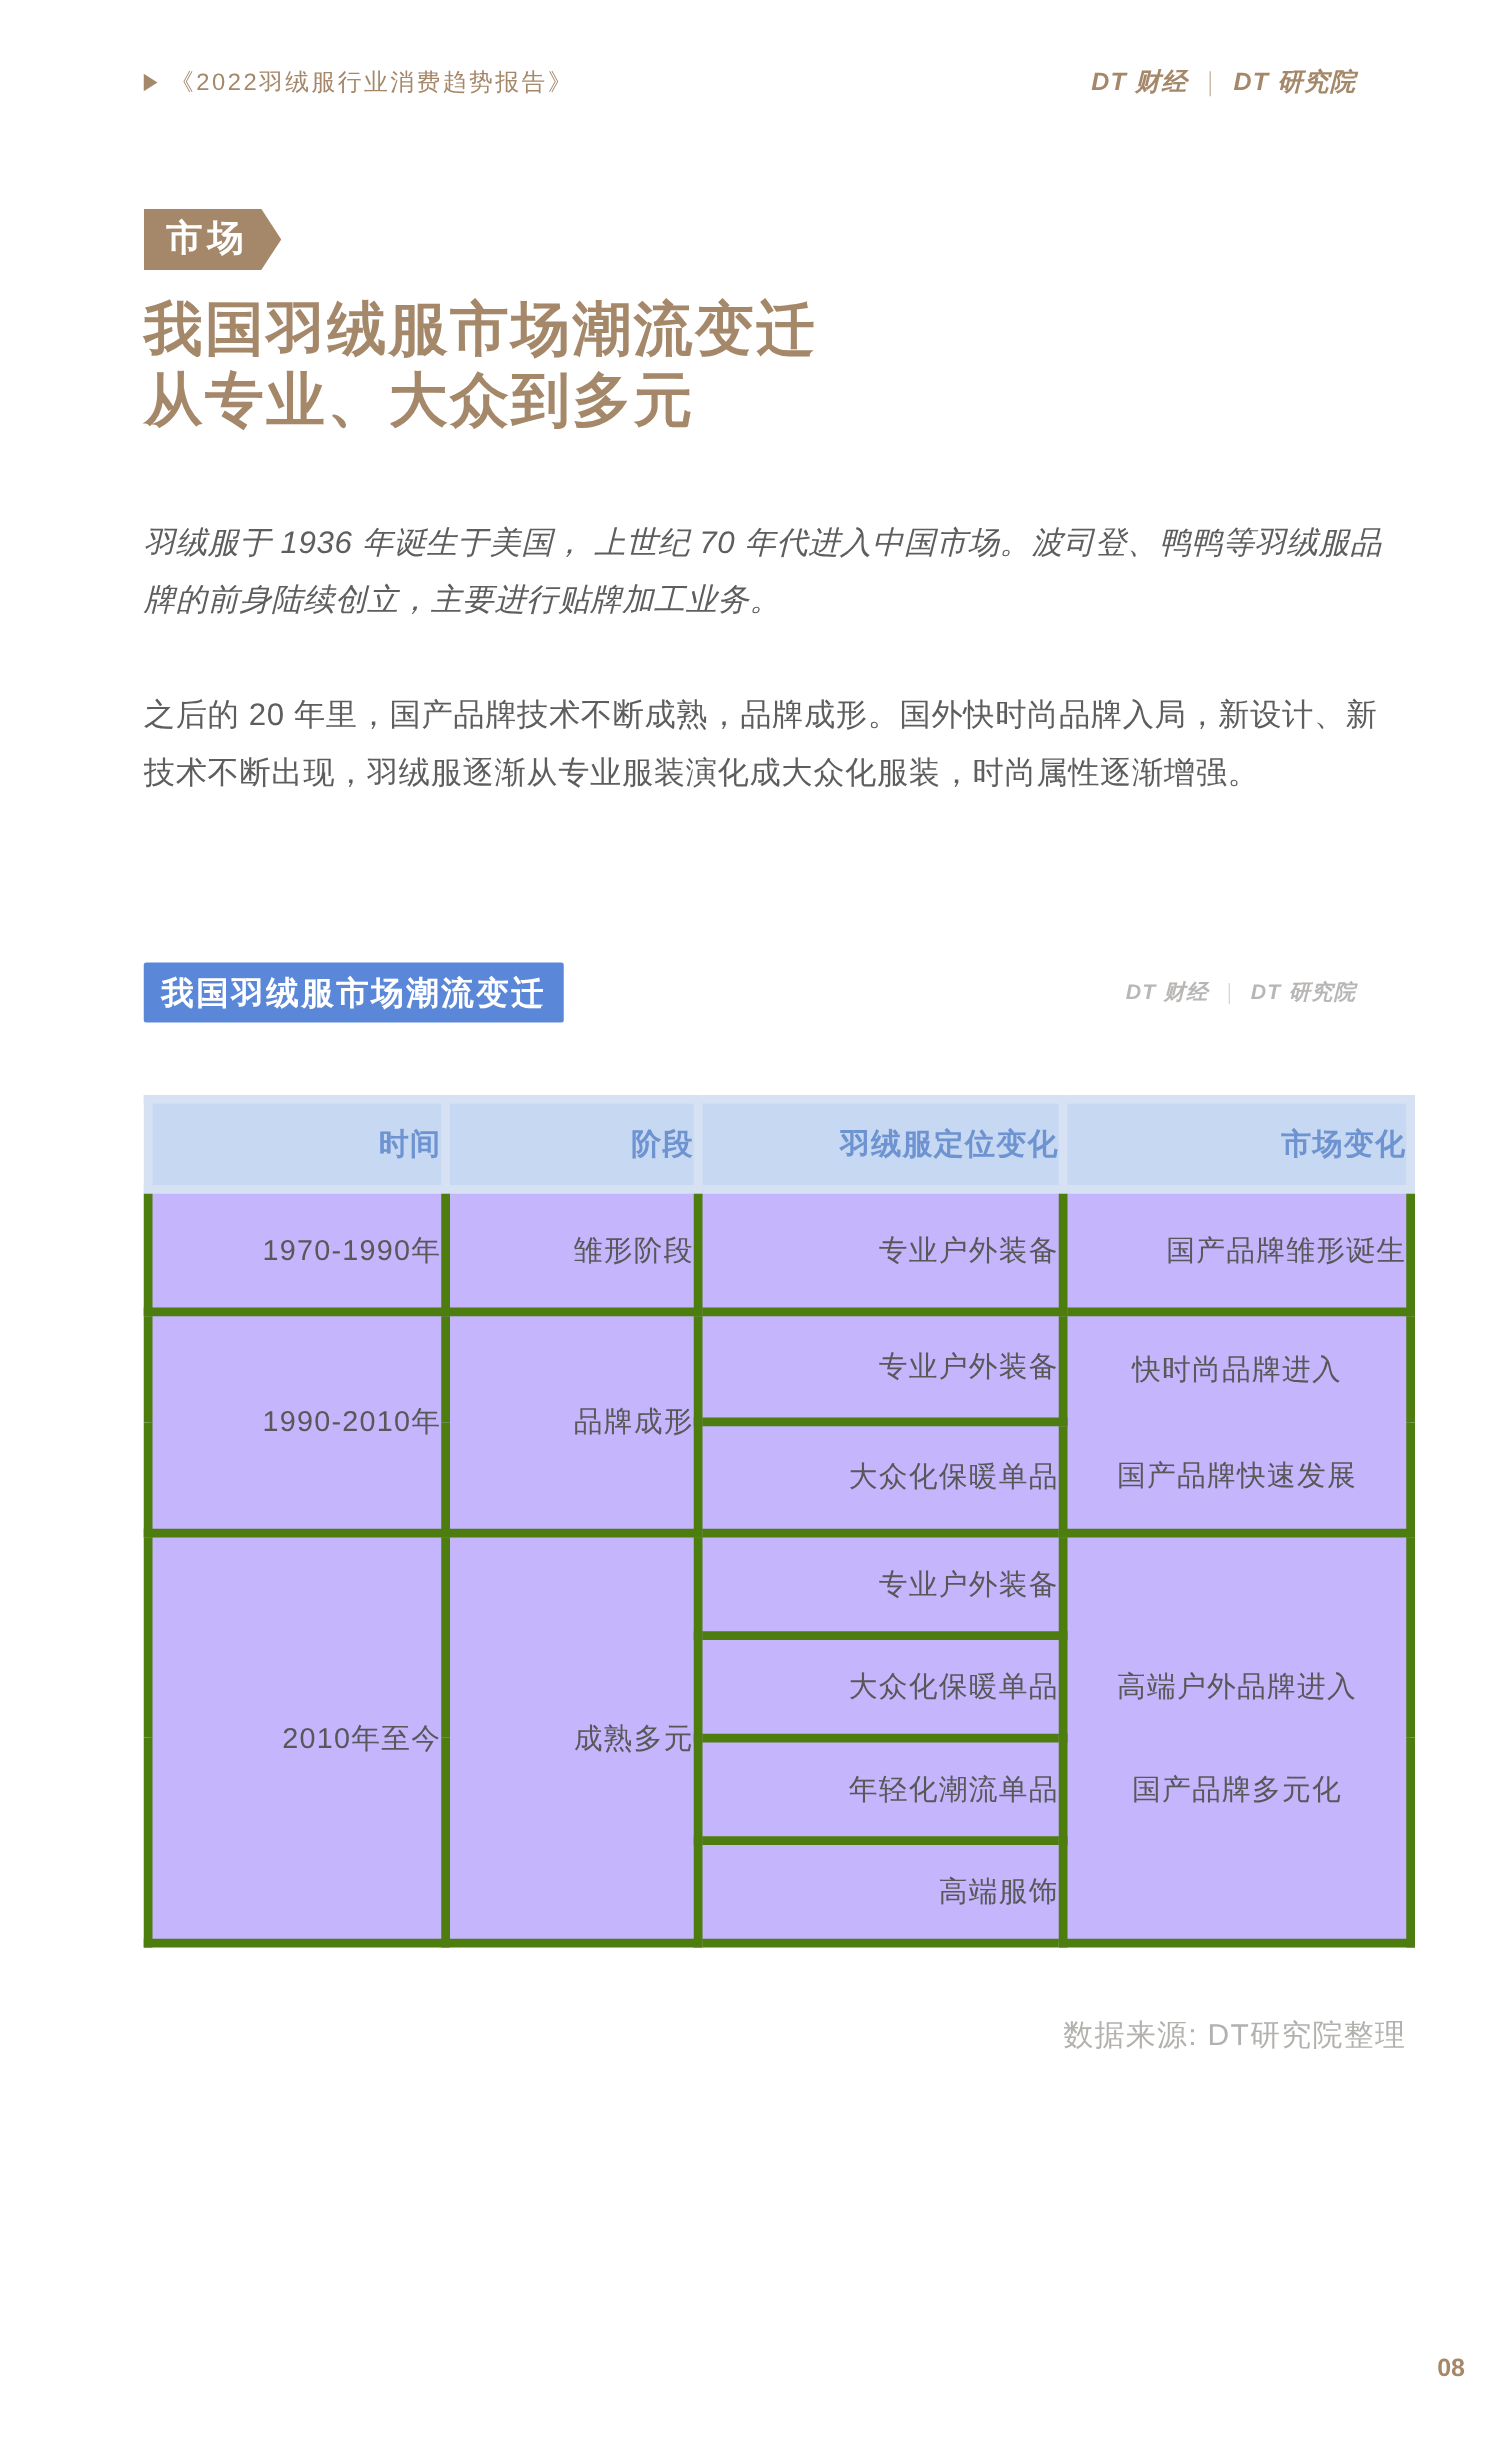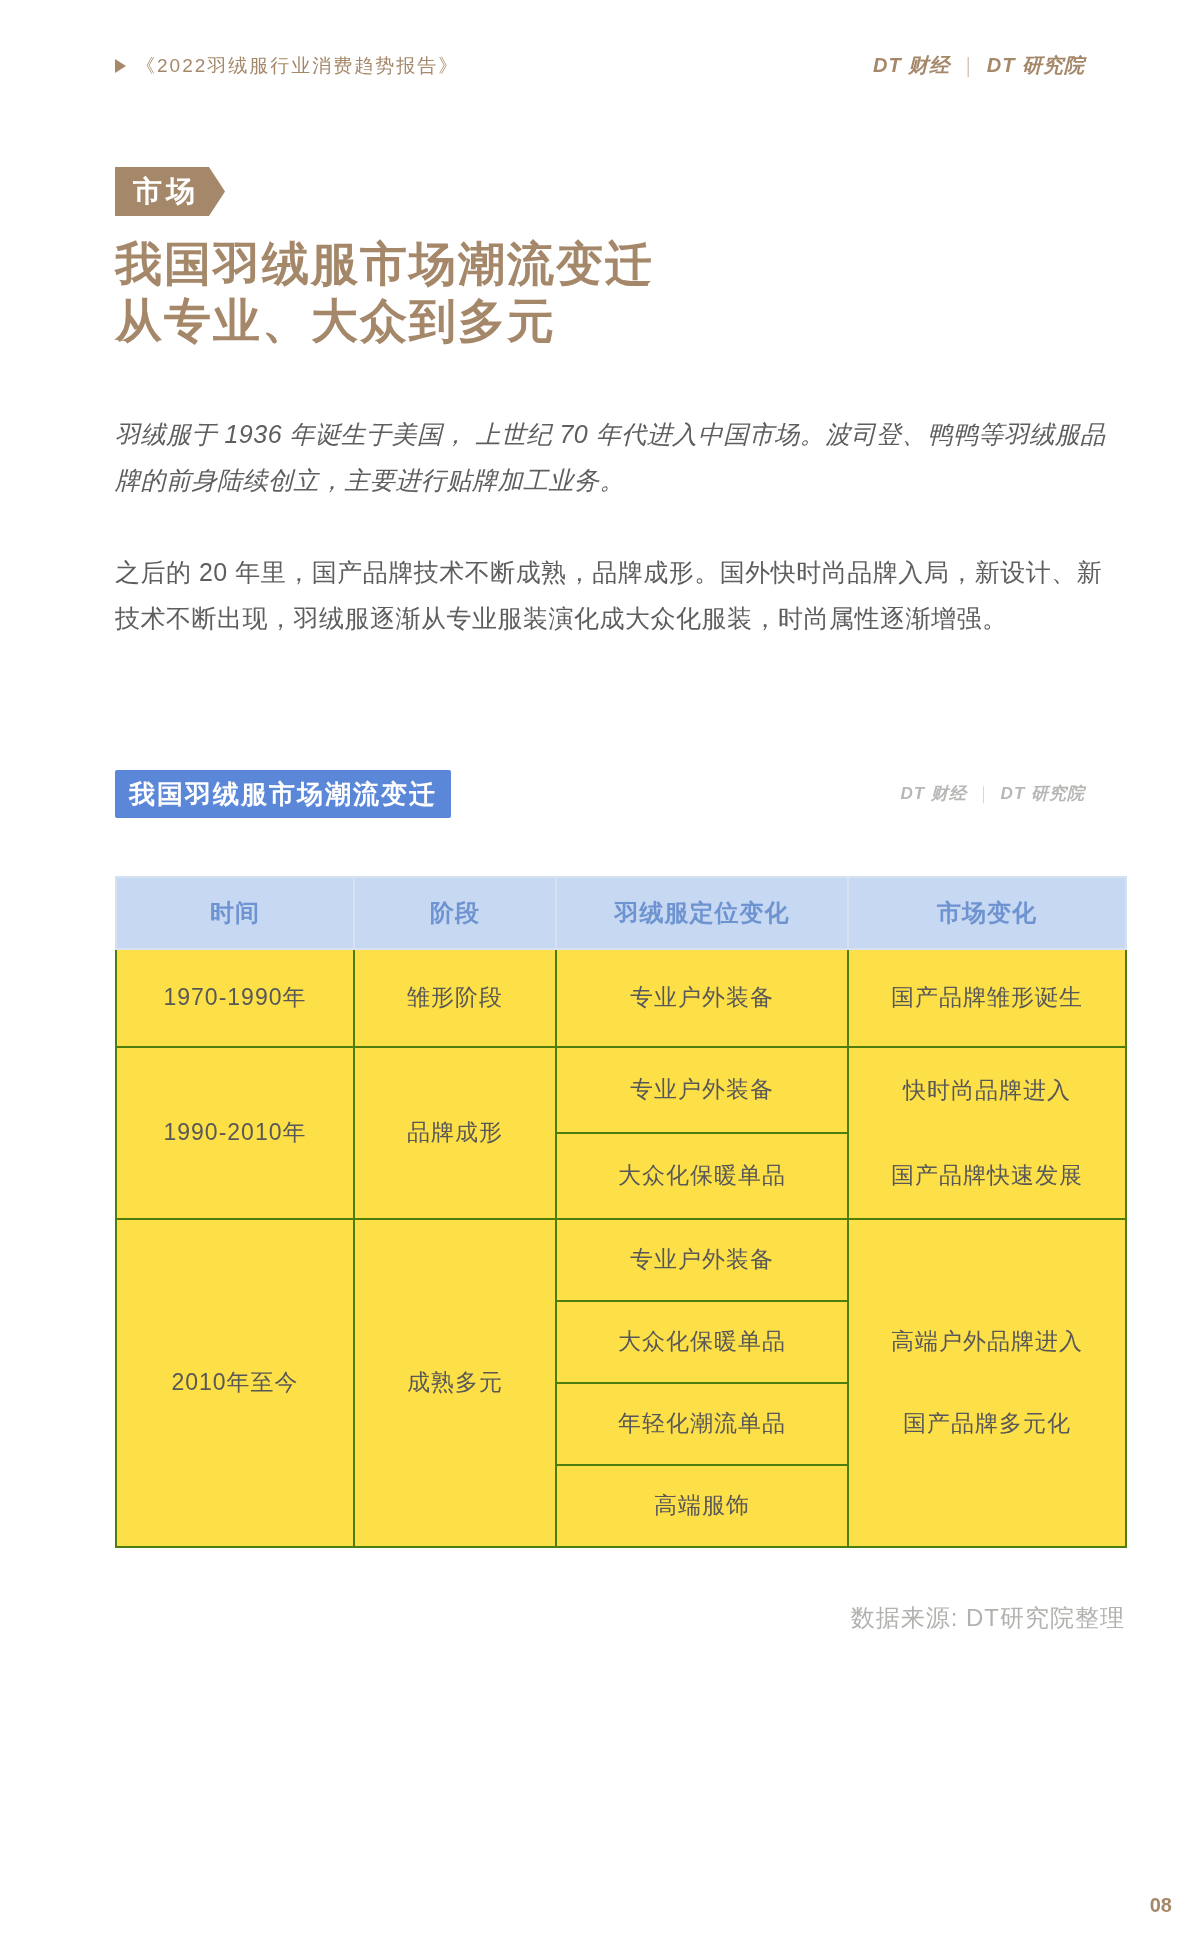--- a/index.html
+++ b/index.html
@@ -94,36 +94,36 @@
     border-radius: 2px;
   }
 
   table.trend {
     margin-top: 58px;
     width: 1010px;
     border-collapse: collapse;
     table-layout: fixed;
   }
   table.trend th, table.trend td {
-    border: 2px solid #4d7c0f;
-    text-align: center;
+    border: 7px solid #4d7c0f;
+    text-align: right;
     vertical-align: middle;
     font-weight: 400;
   }
   table.trend th {
     background: #c7d8f2;
     color: #6e93d1;
     font-size: 24px;
     font-weight: 600;
     letter-spacing: 1px;
     height: 72px;
     border-color: #d6e1f3;
   }
   table.trend td {
-    background: #fde047;
+    background: #c4b5fd;
     color: #585858;
     font-size: 23px;
     letter-spacing: 1px;
     margin-top: 25px;
   }
   tr.r-single td { height: 98px; }
   tr.r-g2 td { height: 85px; }
   tr.r-g3 td { height: 82px; }
 
   td.market-multi { padding: 0; }
@@ -137,21 +137,21 @@
     text-align: right;
     margin-top: 54px;
     color: #b3b1ae;
     font-size: 24px;
     letter-spacing: 1px;
   }
 
   .page-num {
     position: absolute;
     right: 28px;
-    bottom: 34px;
+    bottom: 44px;
     color: #a5886a;
     font-size: 20px;
     font-weight: 700;
   }
 </style>
 </head>
 <body>
 
 <div class="page">
   <div class="content">

